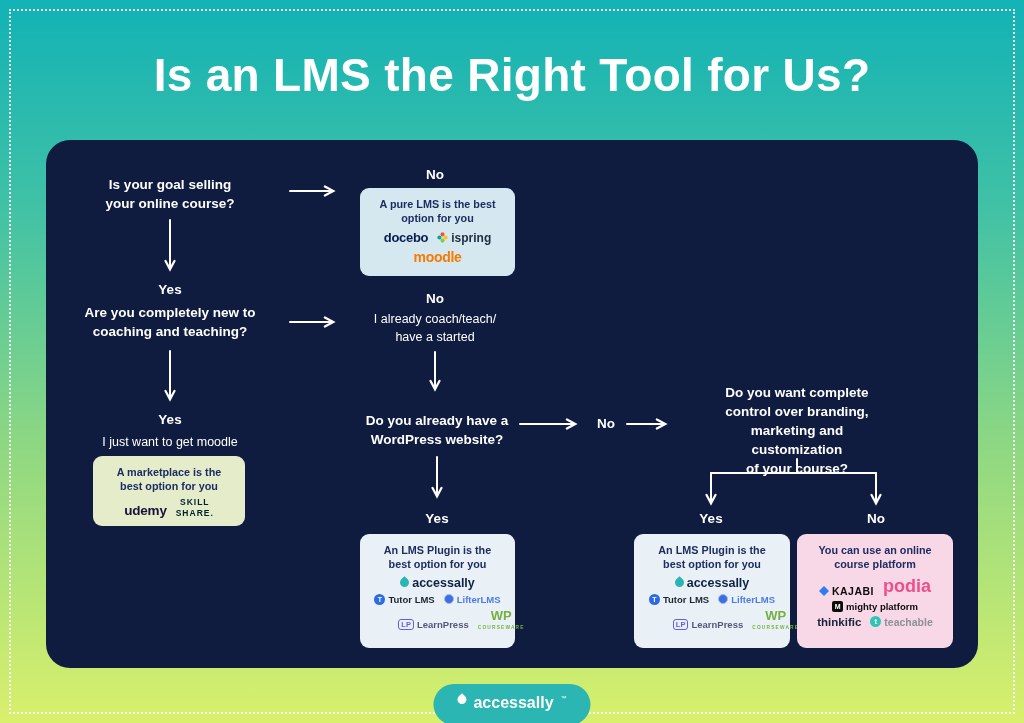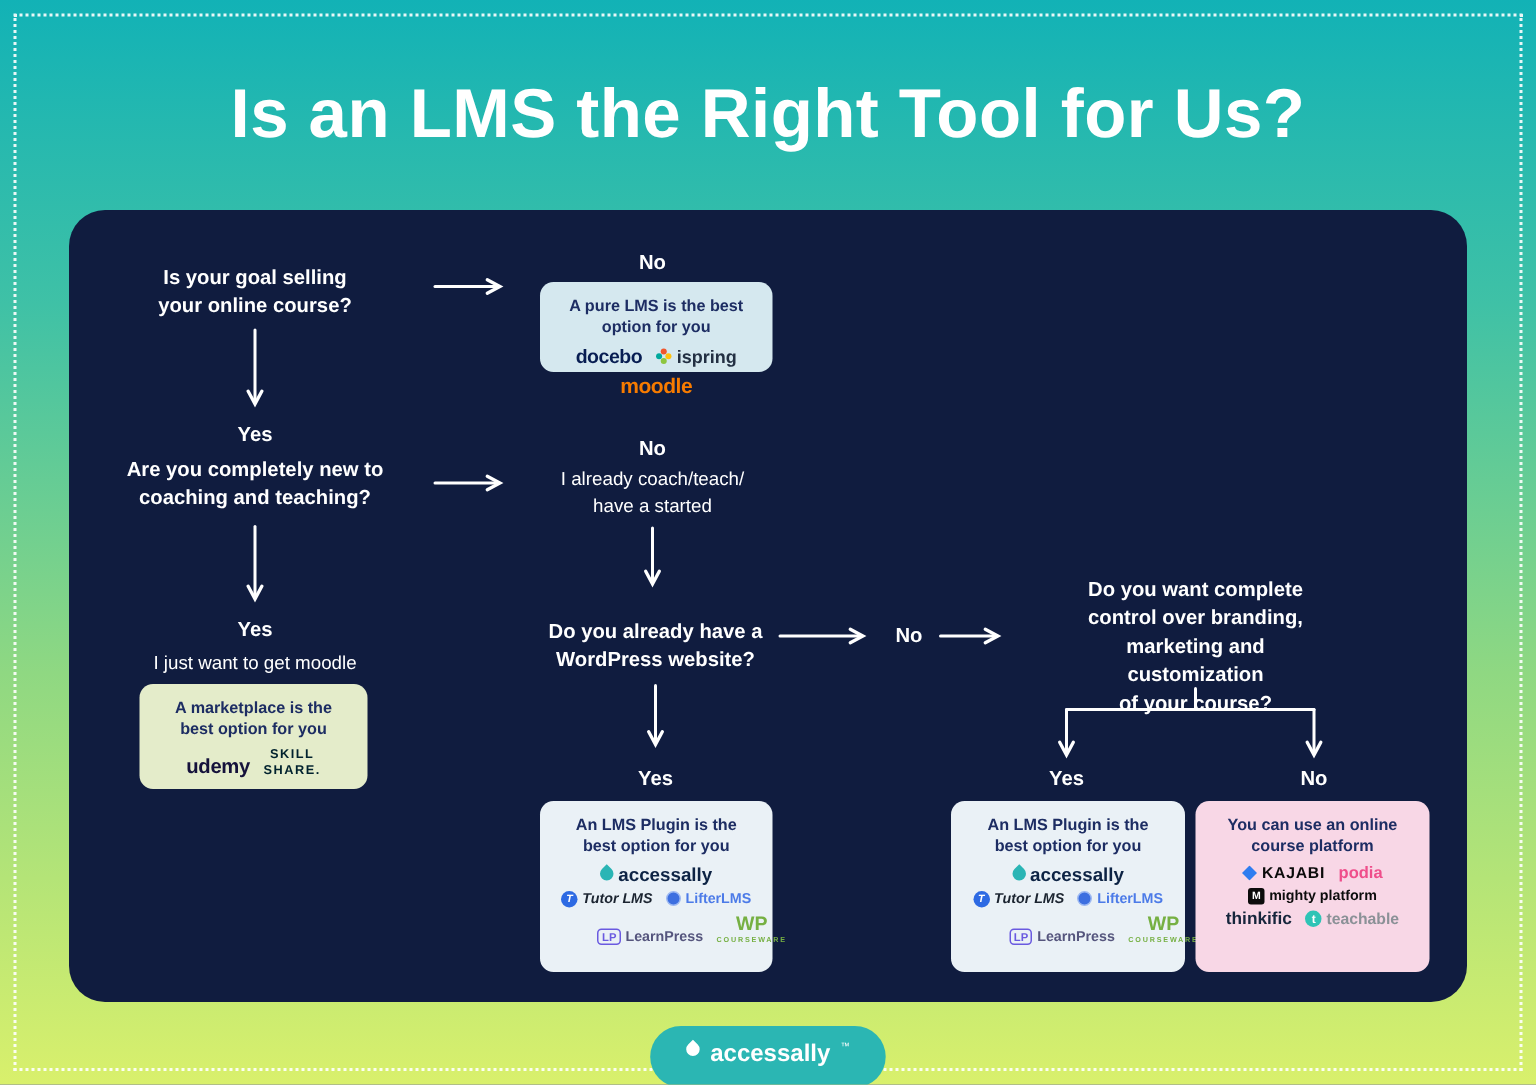--- a/index.html
+++ b/index.html
@@ -31,35 +31,35 @@
   .moodle { font-size:14px; font-weight:800; color:#f77b00; letter-spacing:-.3px; }
   .udemy { font-size:13.5px; font-weight:800; color:#15123b; letter-spacing:-.2px; }
   .skillshare { display:inline-flex; flex-direction:column; line-height:1; }
   .skillshare span { font-size:8.5px; font-weight:800; letter-spacing:1px; color:#00222e; }
 
   .droplet { display:inline-block; width:9px; height:9px; background:#2ab5b5;
              border-radius:0 50% 50% 50%; transform:rotate(45deg); }
   .droplet.white { background:#ffffff; }
   .accessally { font-size:12.5px; font-weight:700; color:#0d2344; }
 
-  .tutor { font-size:9.5px; font-weight:800; color:#1b2430;font-style:italic; }
+  .tutor { font-size:9.5px; font-weight:800; color:#1b2430; }
   .tutor-mark { display:inline-flex; align-items:center; justify-content:center; width:11px; height:11px;
                 border-radius:50%; background:#2d6ae3; color:#fff; font-size:7px; font-weight:800; }
   .lifter { font-size:9.5px; font-weight:700; color:#4c7be8; }
   .lifter-mark { display:inline-block; width:10px; height:10px; border-radius:50%;
                  background:#3d6fe0; border:1.5px solid #9db9f2; }
   .learnpress { font-size:9.5px; font-weight:700; color:#55557d;padding-left:48px; }
   .lp-mark { display:inline-flex; align-items:center; justify-content:center; font-size:7.5px; font-weight:800;
              color:#6a5ae0; border:1.3px solid #6a5ae0; border-radius:3px; padding:0 2px; height:11px; }
   .wpcourseware { display:inline-flex; flex-direction:column; line-height:1; align-items:center; }
   .wp-top { font-size:13px; font-weight:800; color:#76b043; }
   .wp-sub { font-size:4.8px; font-weight:700; letter-spacing:1.2px; color:#76b043; margin-top:1px; }
 
   .kajabi { font-size:10.5px; font-weight:800; color:#0b0b0b; letter-spacing:.5px; }
-  .podia { font-size:11px; font-weight:800; color:#ef4e8b; }
+  .podia { font-size:18px; font-weight:800; color:#ef4e8b; }
   .mighty { font-size:9.5px; font-weight:800; color:#0c0c0c; }
   .mighty-mark { display:inline-flex; align-items:center; justify-content:center; width:11px; height:11px;
                  border-radius:2px; background:#0c0c0c; color:#fff; font-size:7px; font-weight:800; }
   .thinkific { font-size:11.5px; font-weight:800; color:#16253c; }
   .teachable { font-size:10.5px; font-weight:600; color:#8b9197; }
   .teachable-mark { display:inline-flex; align-items:center; justify-content:center; width:11px; height:11px;
                     border-radius:50%; background:#2ec4b6; color:#fff; font-size:8px; font-weight:700; }
 
   .footer-badge { position:absolute; left:512px; top:684px; transform:translateX(-50%);
                   display:flex; align-items:flex-start; gap:7px; background:#2bb6b3; border-radius:22px;
@@ -112,21 +112,21 @@
       <div class="logo-row">
         <span class="logo udemy">udemy</span>
         <span class="logo skillshare">
             <span>SKILL</span>
             <span>SHARE.</span>
           </span>
       </div>
     </div>
 
     <div class="lbl" style="left:389px; top:27px">No</div>
-    <div class="box box-blue" style="left:314px; top:48px; width:155px; height:60px">
+    <div class="box box-blue" style="left:314px; top:48px; width:155px; height:88px">
       <div class="box-title">A pure LMS is the best
 option for you</div>
       <div class="logo-row">
         <span class="logo docebo">docebo</span>
         <span class="logo ispring">
             <svg width="11" height="11" viewBox="0 0 12 12">
               <circle cx="6" cy="2.6" r="2.2" fill="#f0562c"></circle>
               <circle cx="9.4" cy="6" r="2.2" fill="#ffc20e"></circle>
               <circle cx="6" cy="9.4" r="2.2" fill="#8dc63f"></circle>
               <circle cx="2.6" cy="6" r="2.2" fill="#00a99d"></circle>

